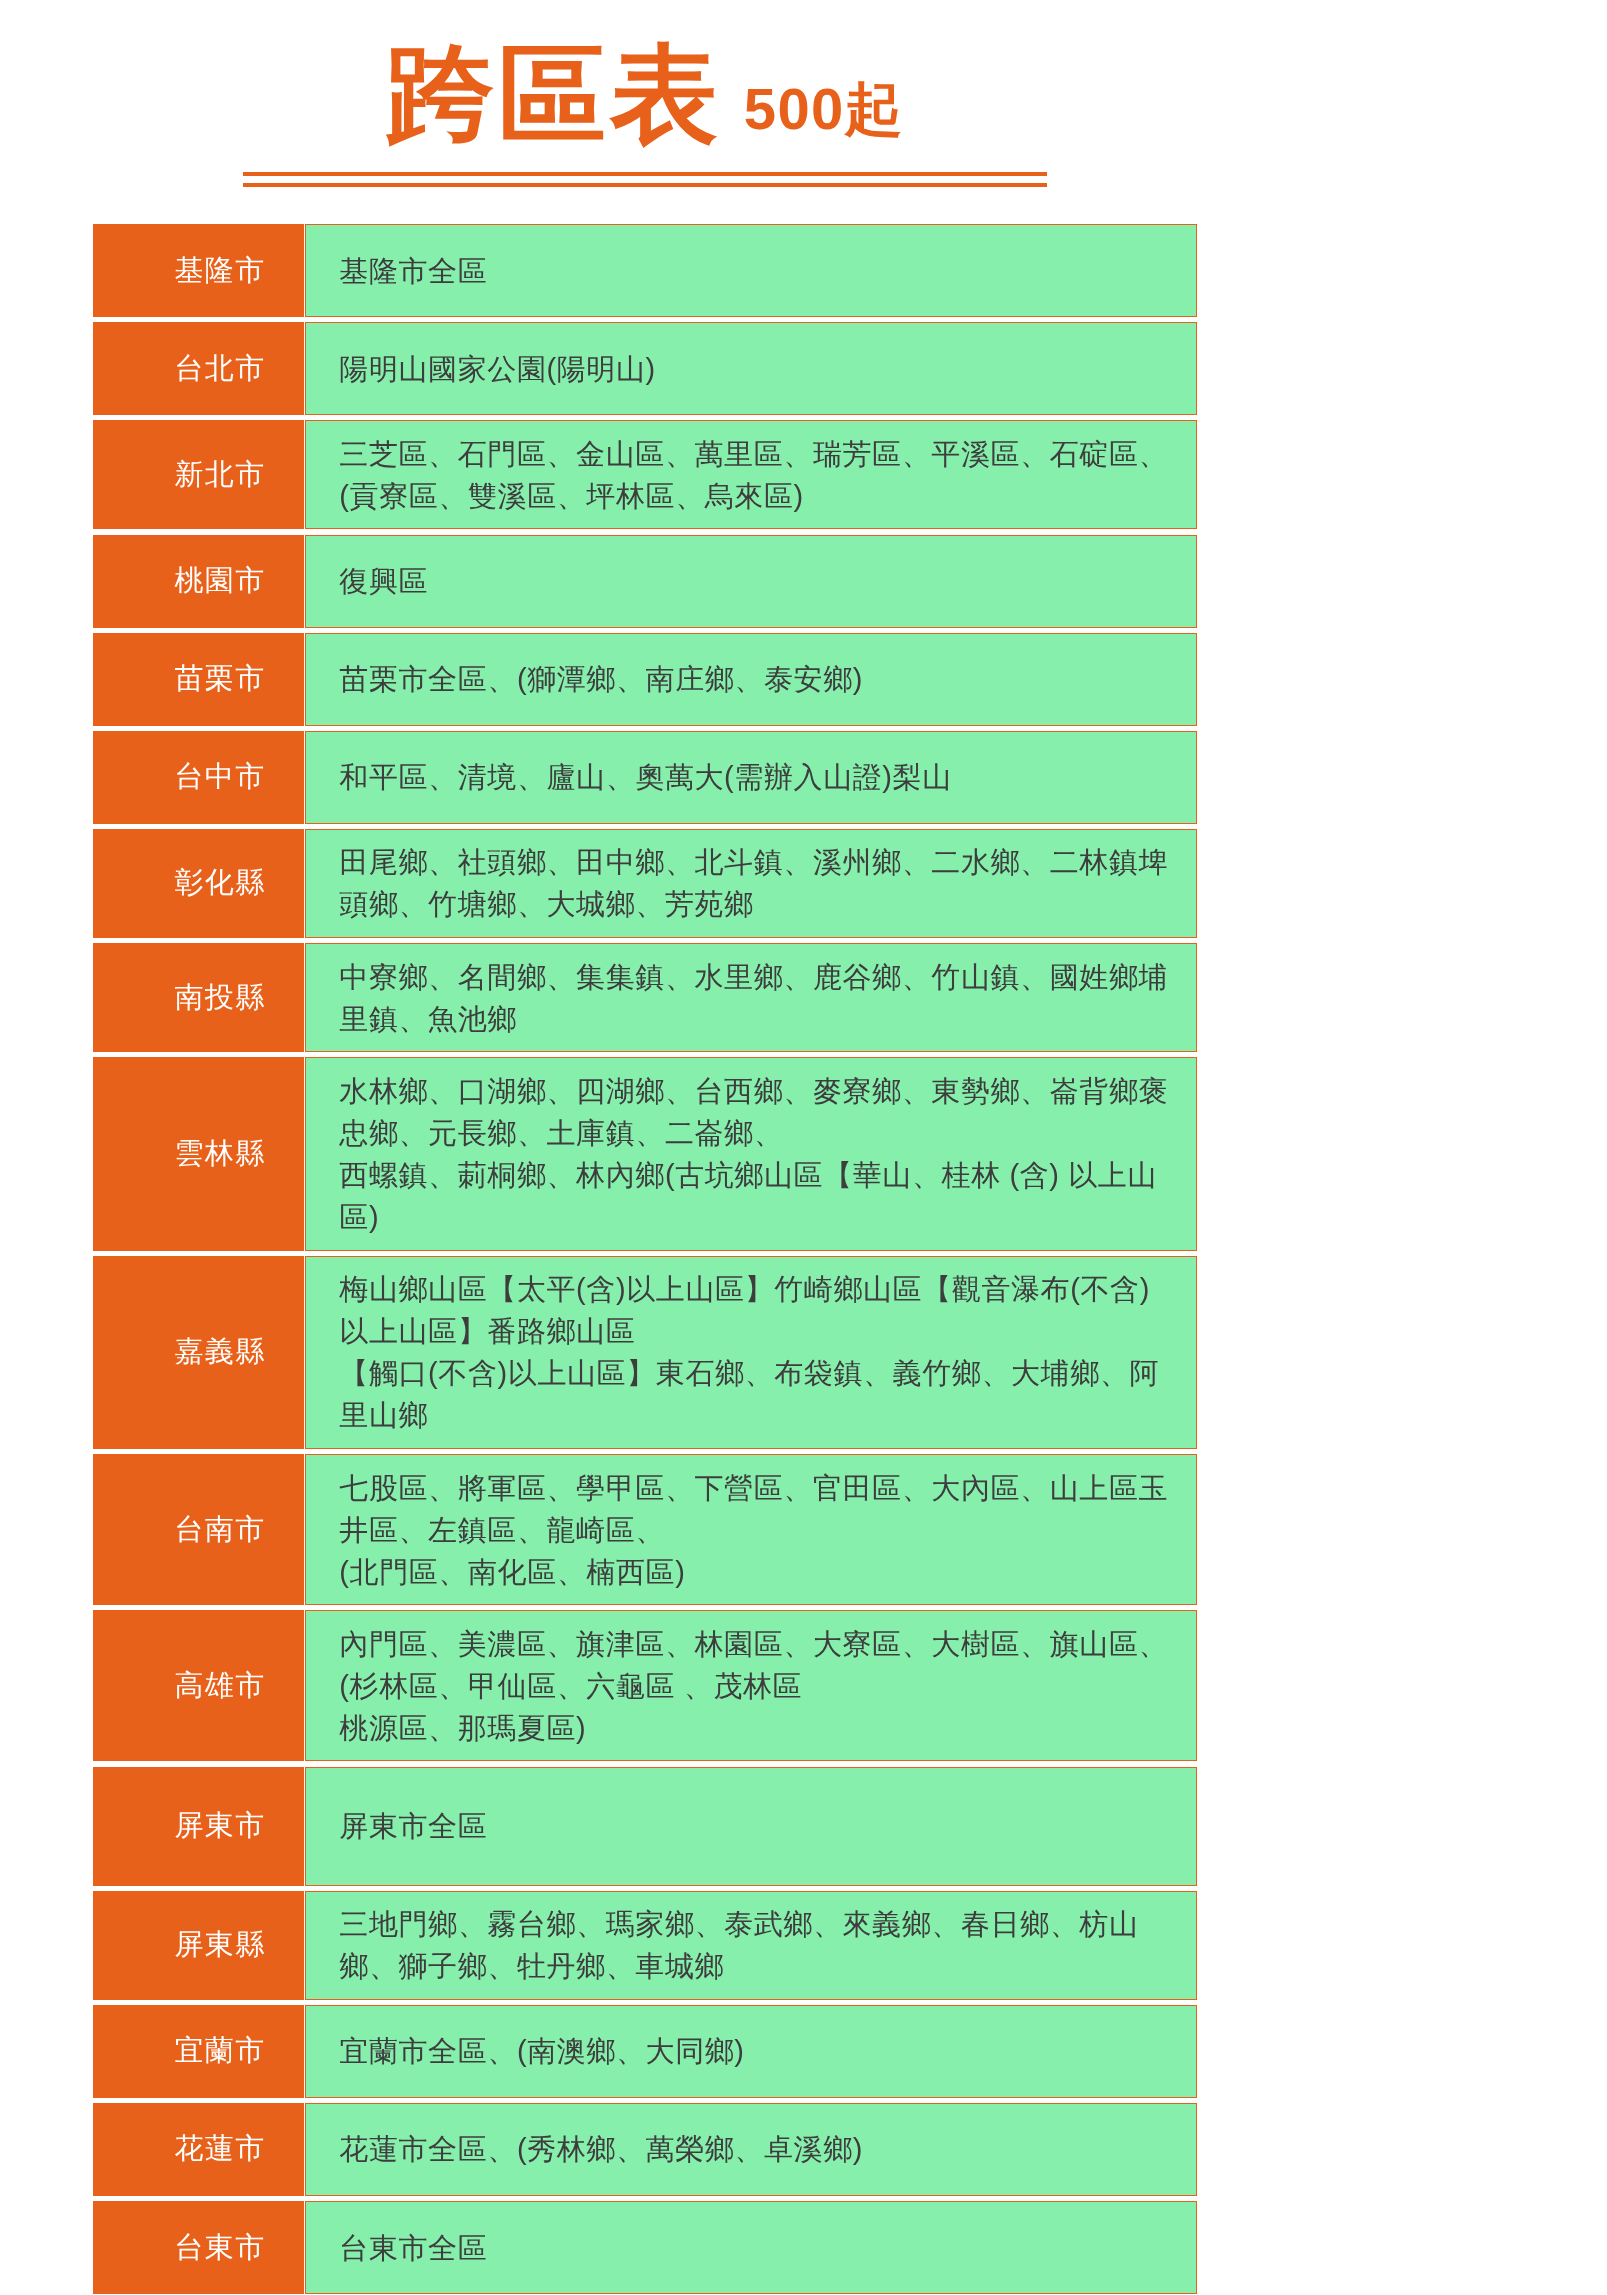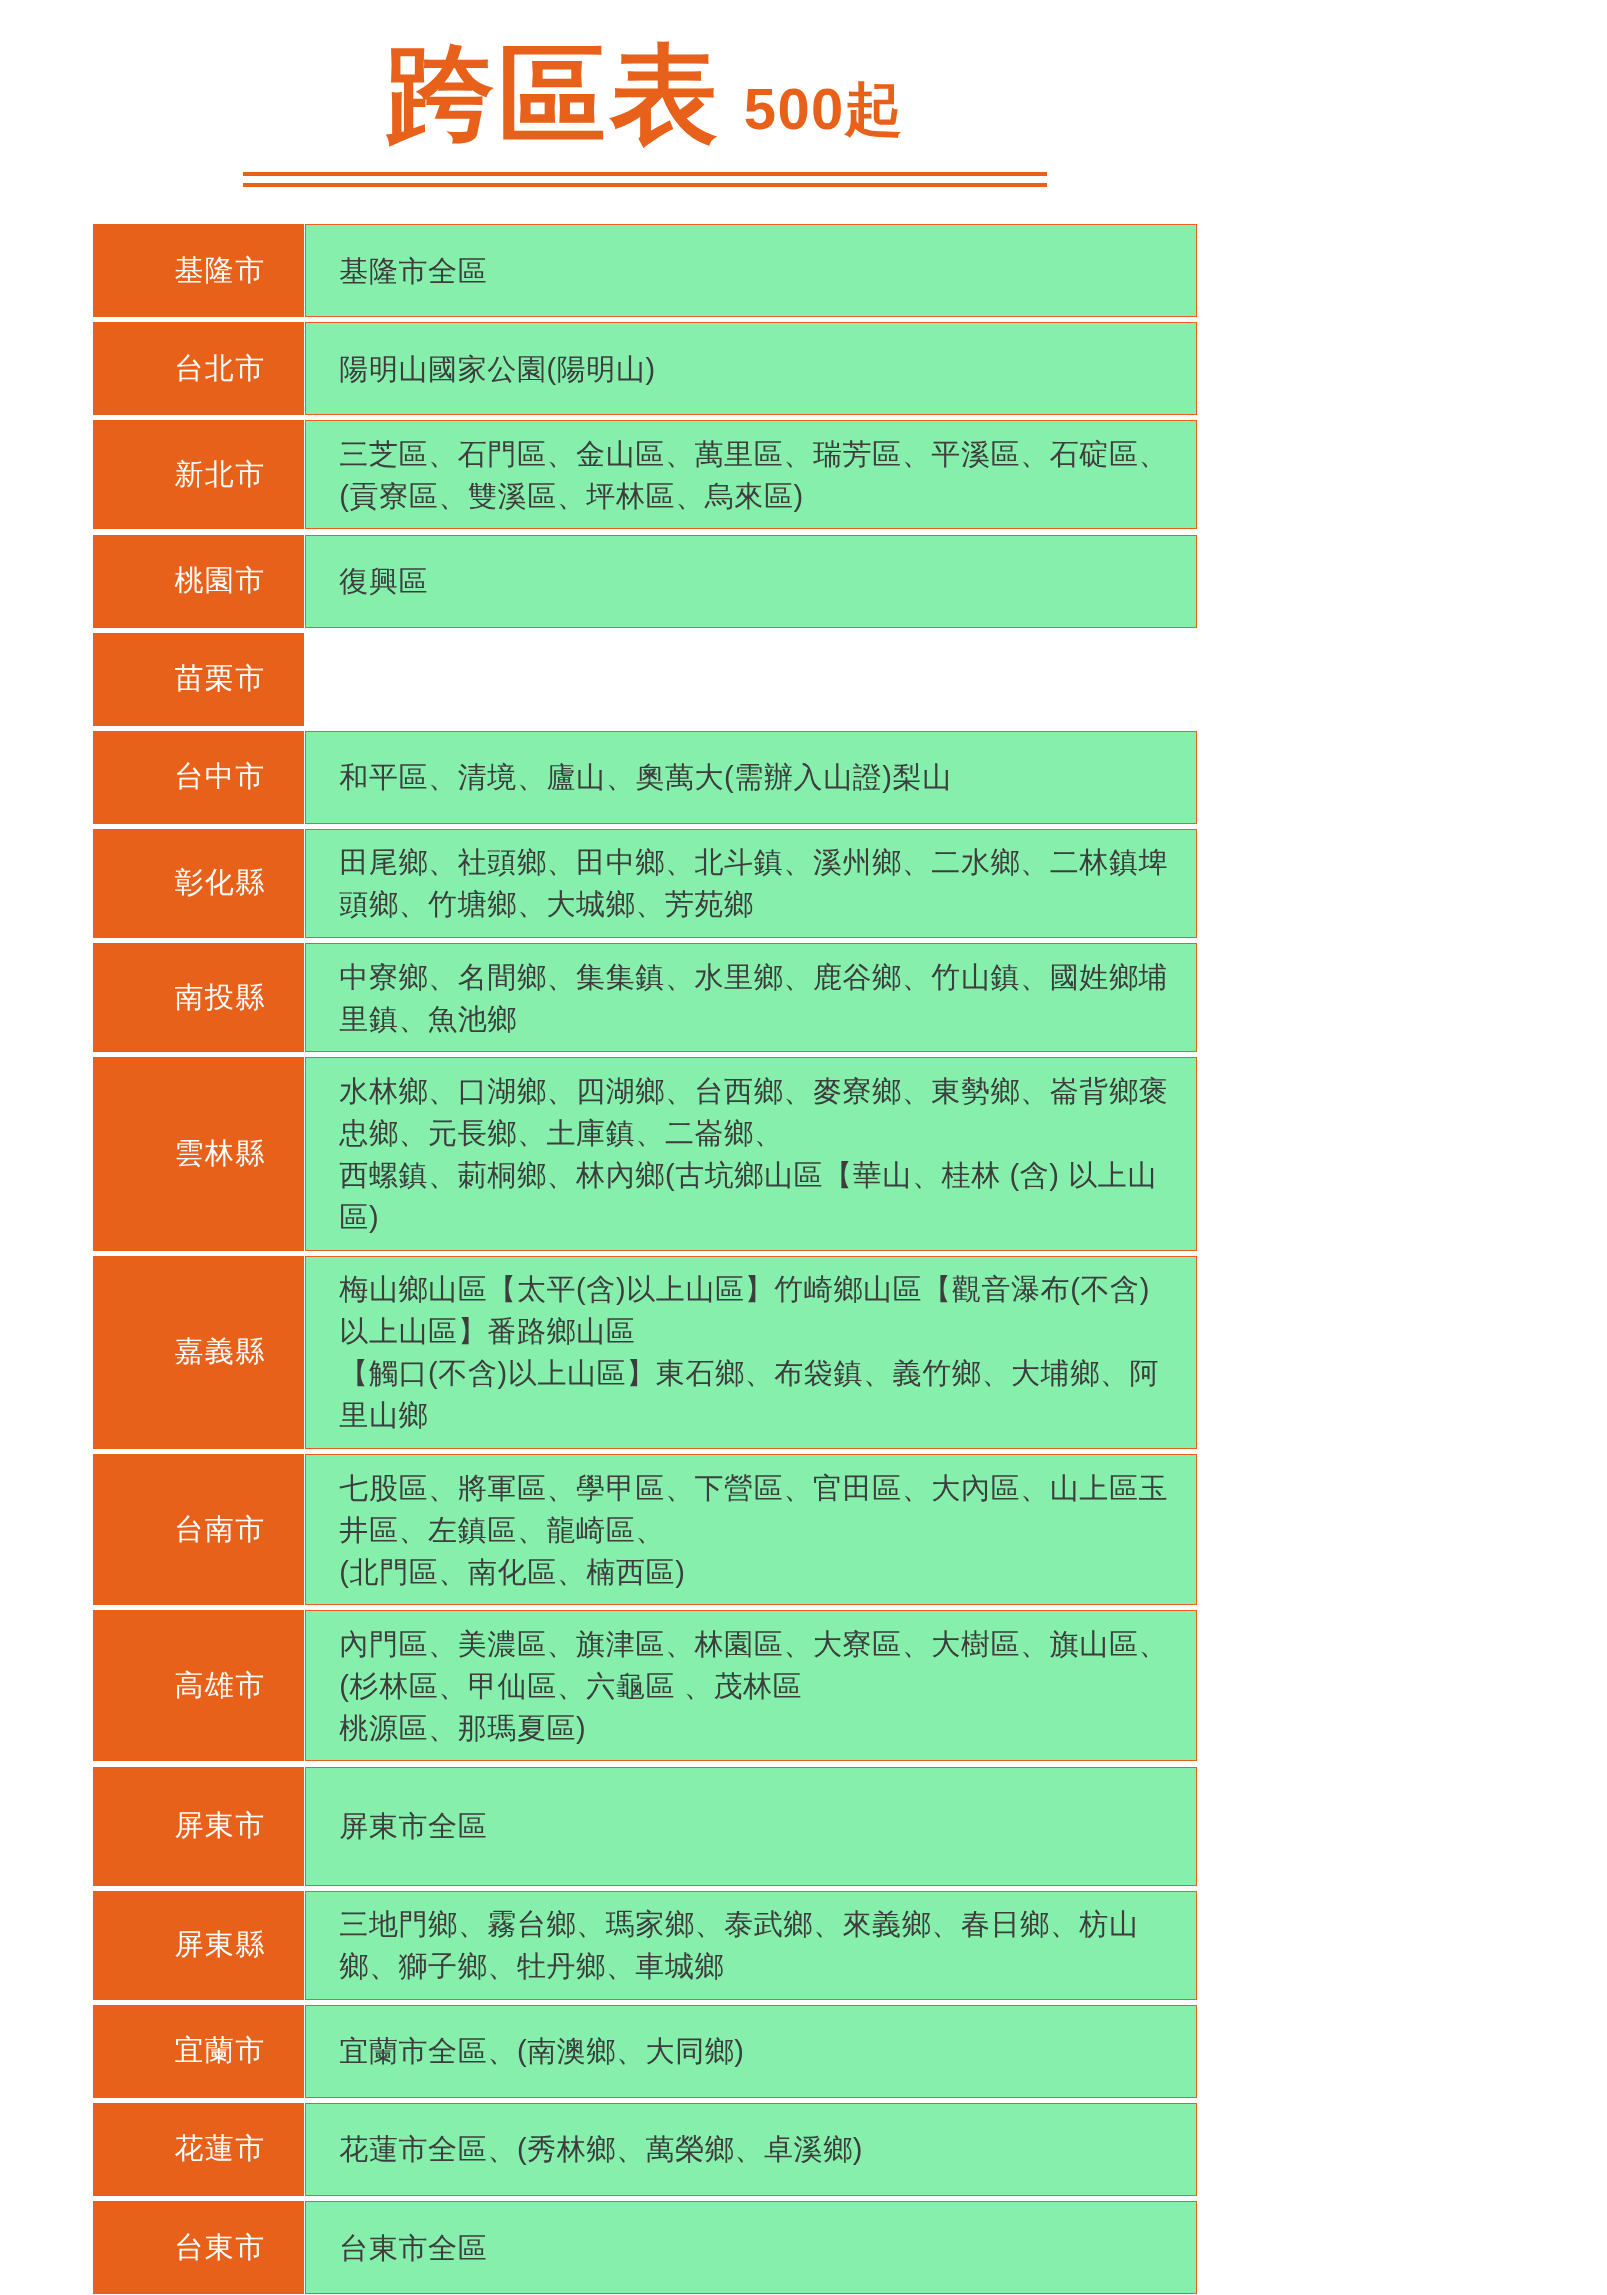--- a/index.html
+++ b/index.html
@@ -128,20 +128,21 @@
     </div>
 
     <div class="trow">
       <div class="region-cell">桃園市</div>
       <div class="areas-cell">復興區</div>
     </div>
 
 
     <div class="trow">
       <div class="region-cell">苗栗市</div>
+      <div class="areas-cell">苗栗市全區、(獅潭鄉、南庄鄉、泰安鄉)</div>
     </div>
 
     <div class="trow">
       <div class="region-cell">台中市</div>
       <div class="areas-cell">和平區、清境、廬山、奧萬大(需辦入山證)梨山</div>
     </div>
 
     <div class="trow">
       <div class="region-cell">彰化縣</div>
       <div class="areas-cell">田尾鄉、社頭鄉、田中鄉、北斗鎮、溪州鄉、二水鄉、二林鎮埤頭鄉、竹塘鄉、大城鄉、芳苑鄉</div>

